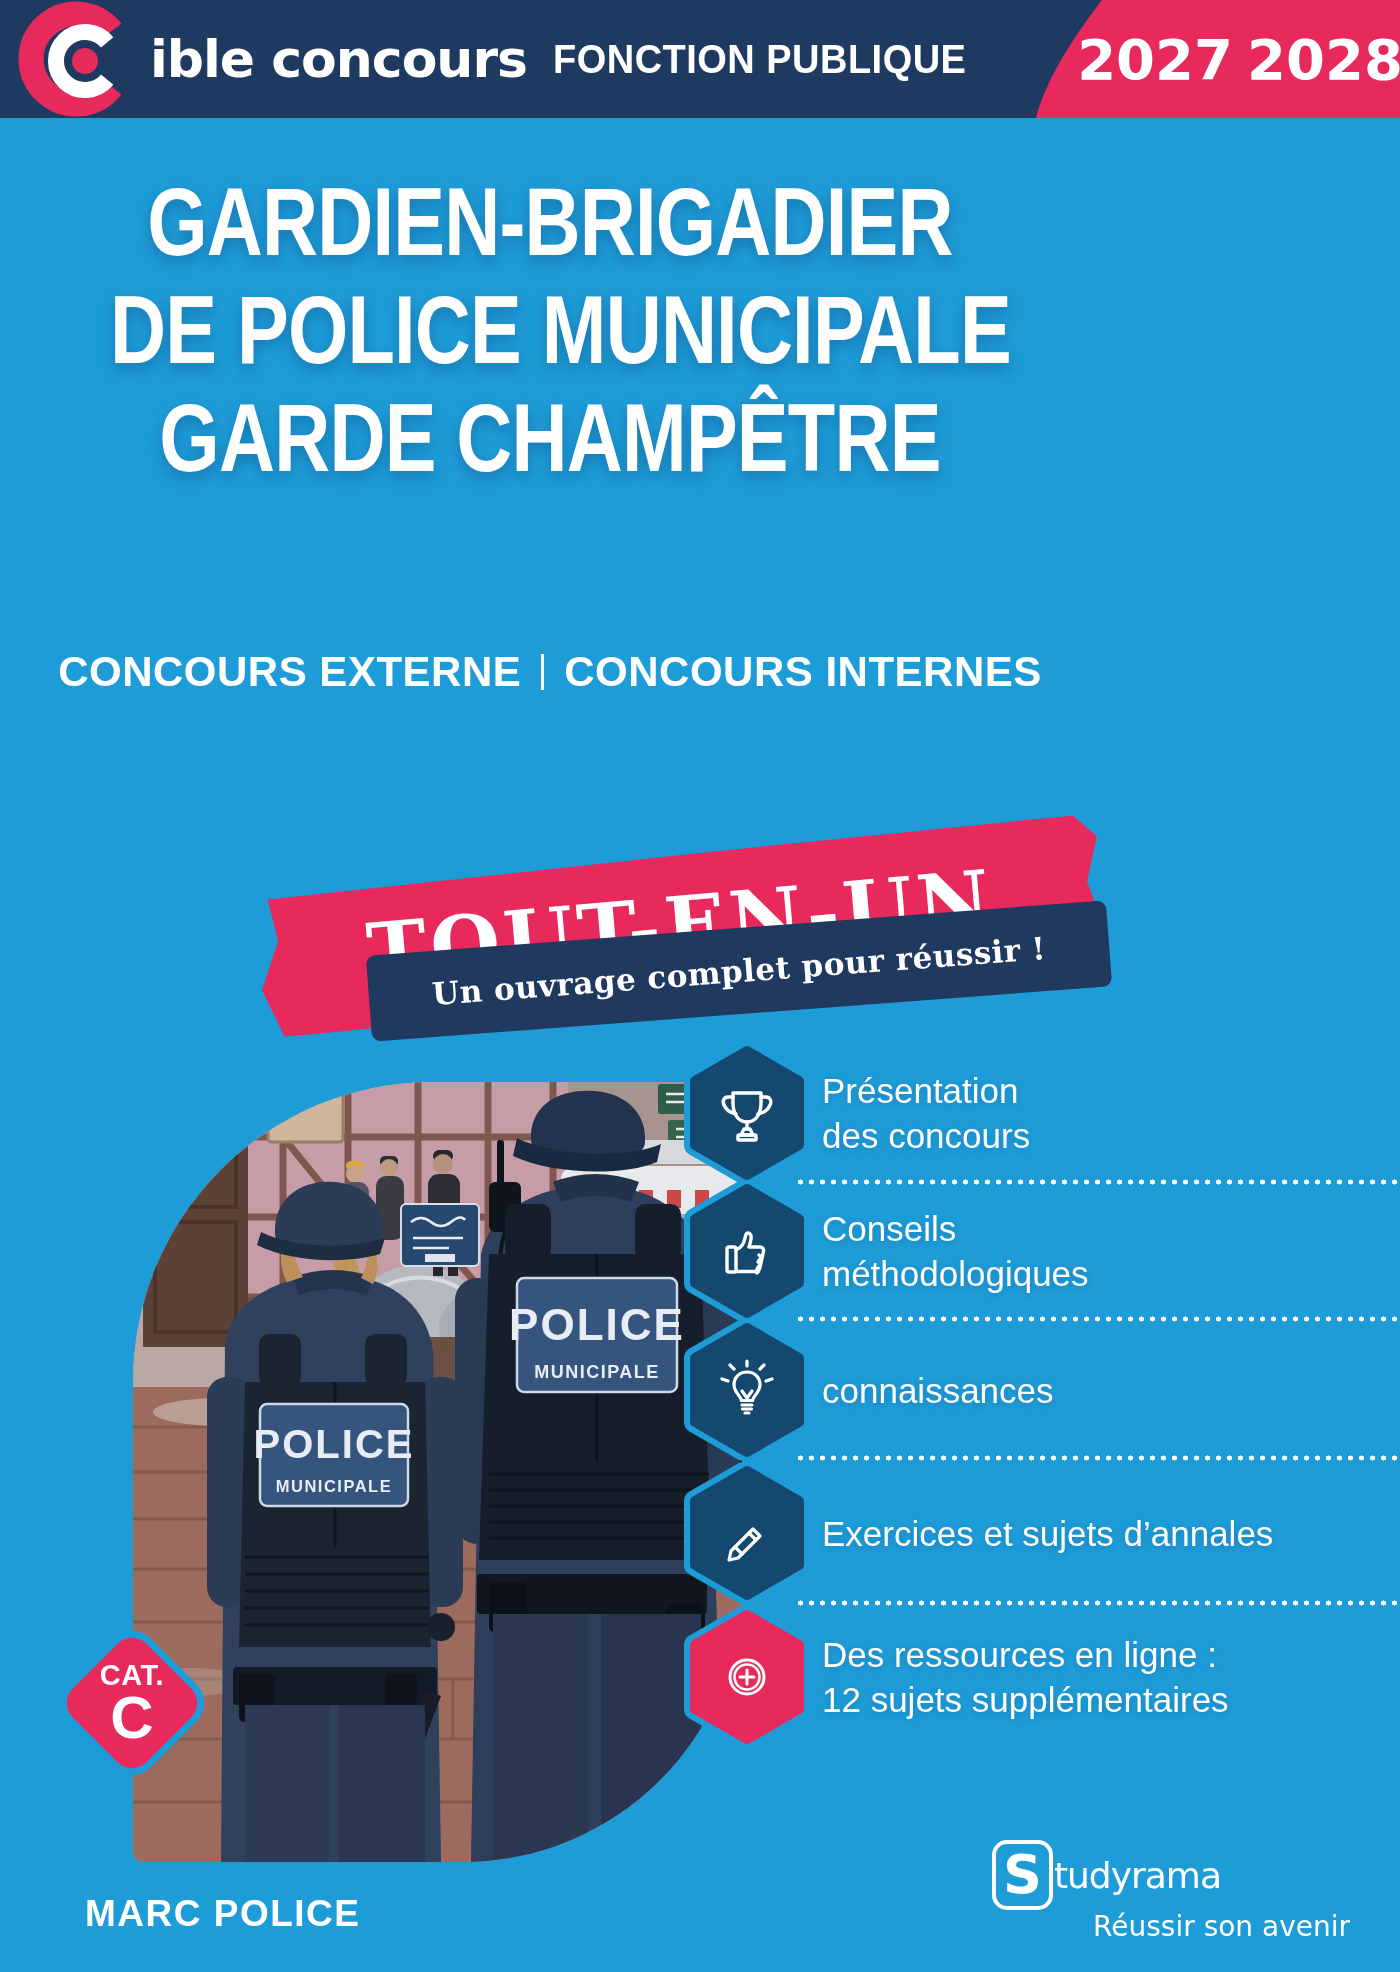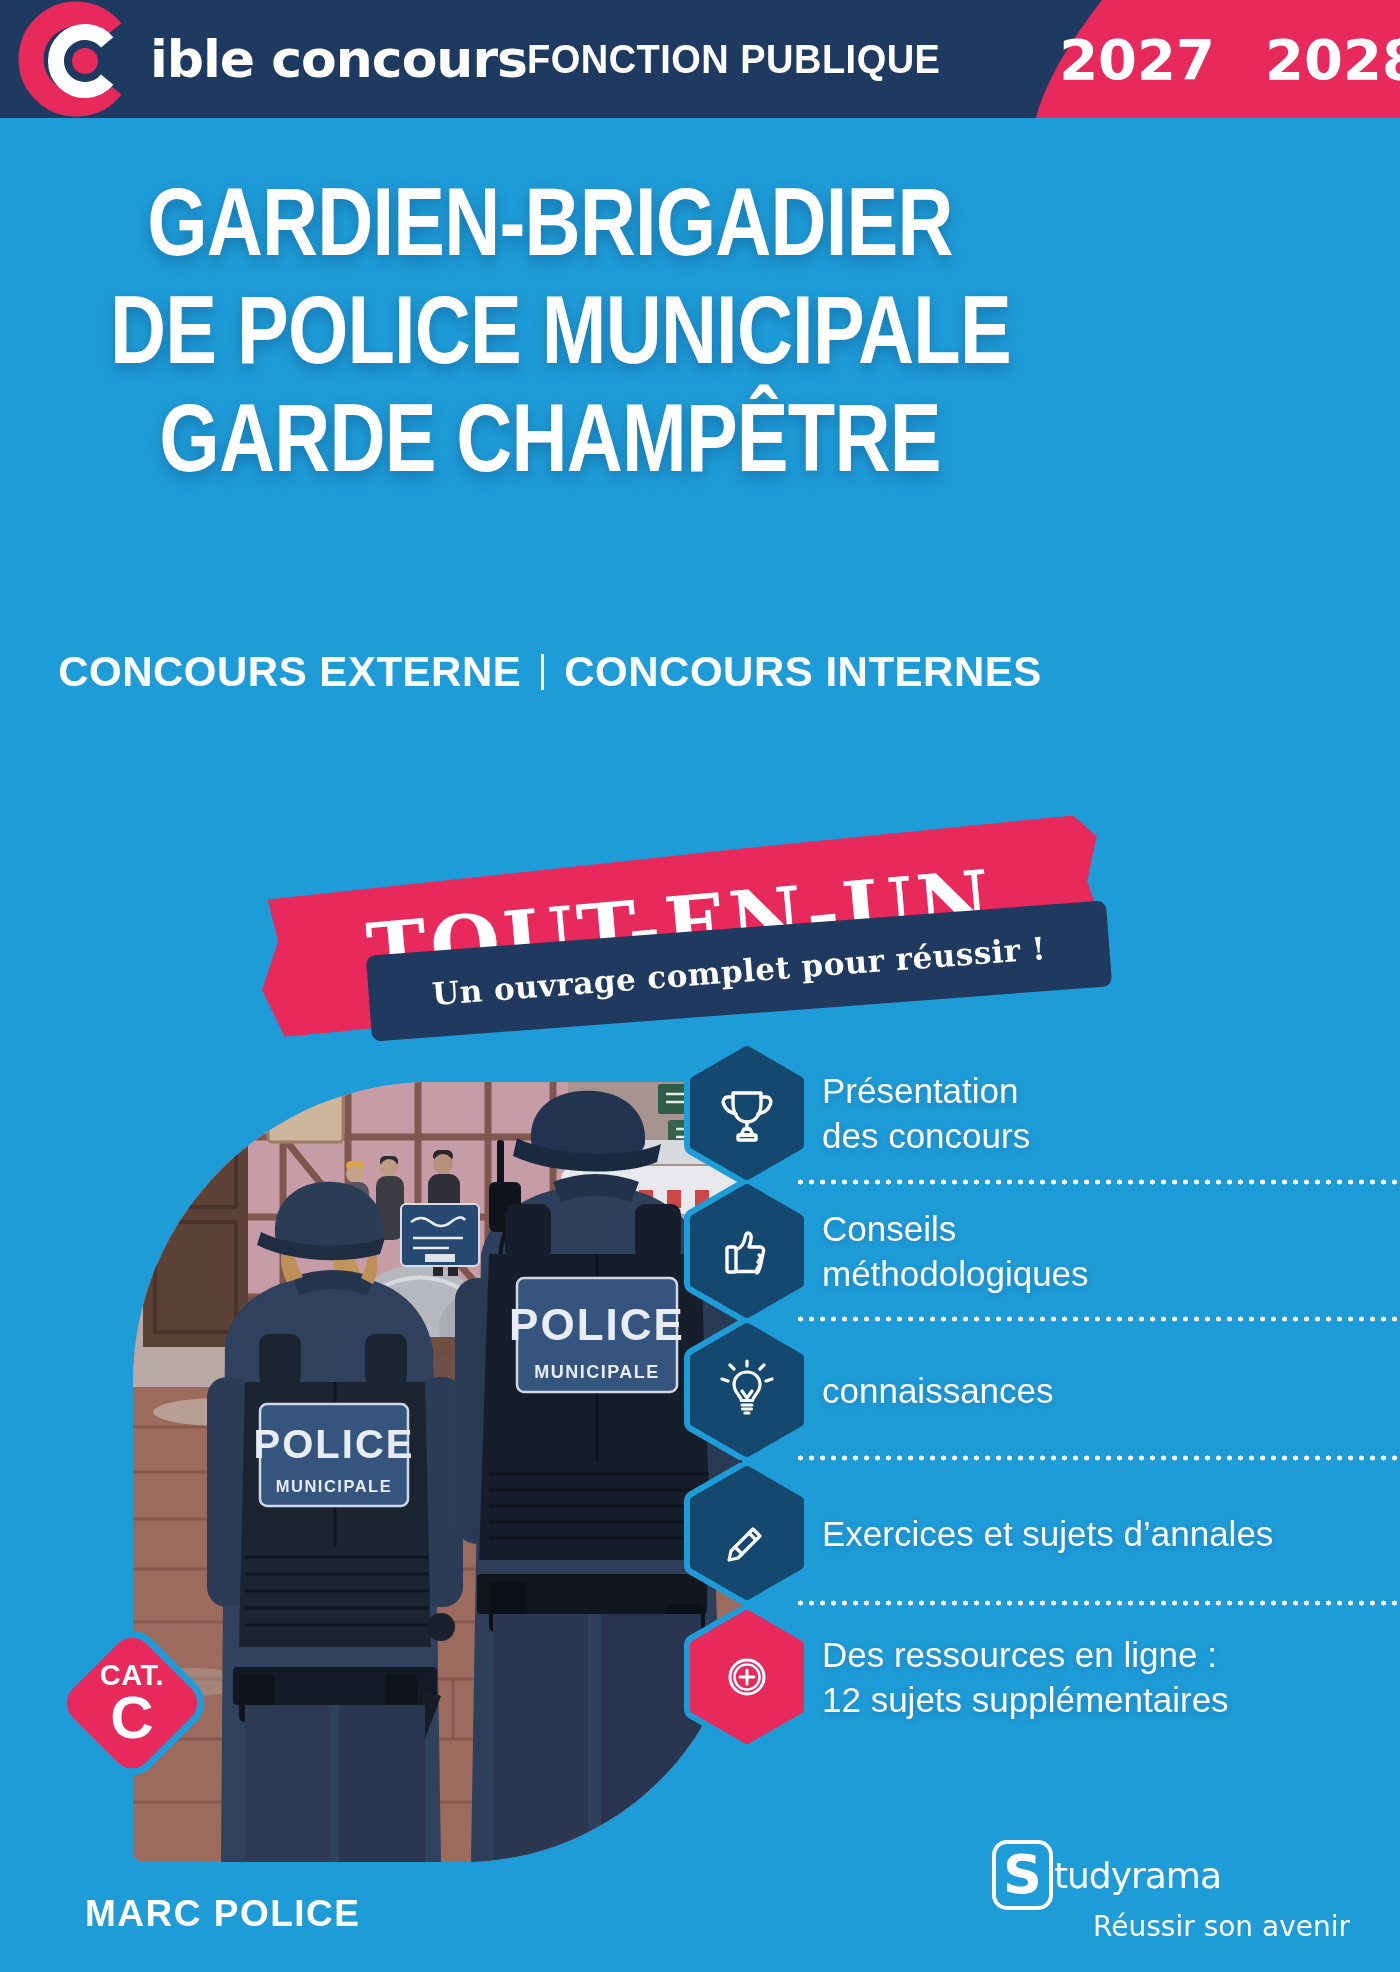--- a/index.html
+++ b/index.html
@@ -4,24 +4,24 @@
 <style>
   html,body{margin:0;padding:0;background:#1E9CD8;}
   #cover{position:relative;width:1400px;height:1972px;background:#1E9CD8;overflow:hidden;
          font-family:"Liberation Sans",sans-serif;color:#fff;}
 
   
   .header{position:absolute;left:0;top:0;width:1400px;height:118px;}
   .years-bg{position:absolute;left:1000px;top:0;width:400px;height:118px;background:#E8295C;}
   .navy-shape{position:absolute;left:0;top:0;}
   .logo-svg{position:absolute;left:8px;top:1px;}
-  .brand-row{position:absolute;left:150px;top:0;height:118px;display:flex;align-items:center;}
+  .brand-row{position:absolute;left:150px;top:0;height:118px;display:flex;align-items:center;gap:26px;}
   .brand{font-family:"DejaVu Sans",sans-serif;font-weight:bold;font-size:52px;letter-spacing:-1px;}
   .collection{font-weight:700;font-size:40px;letter-spacing:.5px;transform:scaleX(.95);transform-origin:left center;}
-  .years{position:absolute;left:1090px;top:0;width:300px;height:118px;display:flex;align-items:center;justify-content:center;gap:25px;}
+  .years{position:absolute;left:1090px;top:0;width:300px;height:118px;display:flex;align-items:center;justify-content:center;gap:7px;}
   .year{font-family:"DejaVu Sans",sans-serif;font-weight:bold;font-size:56px;}
   .year-div{width:3px;height:50px;background:#fff;}
 
   
   .title-block{position:absolute;left:0;top:168px;width:1100px;text-align:center;}
   .title-line{font-weight:700;font-size:97px;line-height:108px;letter-spacing:-1px;
               transform:scaleX(.8);transform-origin:50% 50%;white-space:nowrap;
               text-shadow:0 6px 16px rgba(10,60,110,.38);}
   .subtitle{position:absolute;left:0;top:648px;width:1100px;display:flex;align-items:center;justify-content:center;
             font-weight:700;font-size:42px;letter-spacing:.5px;}

